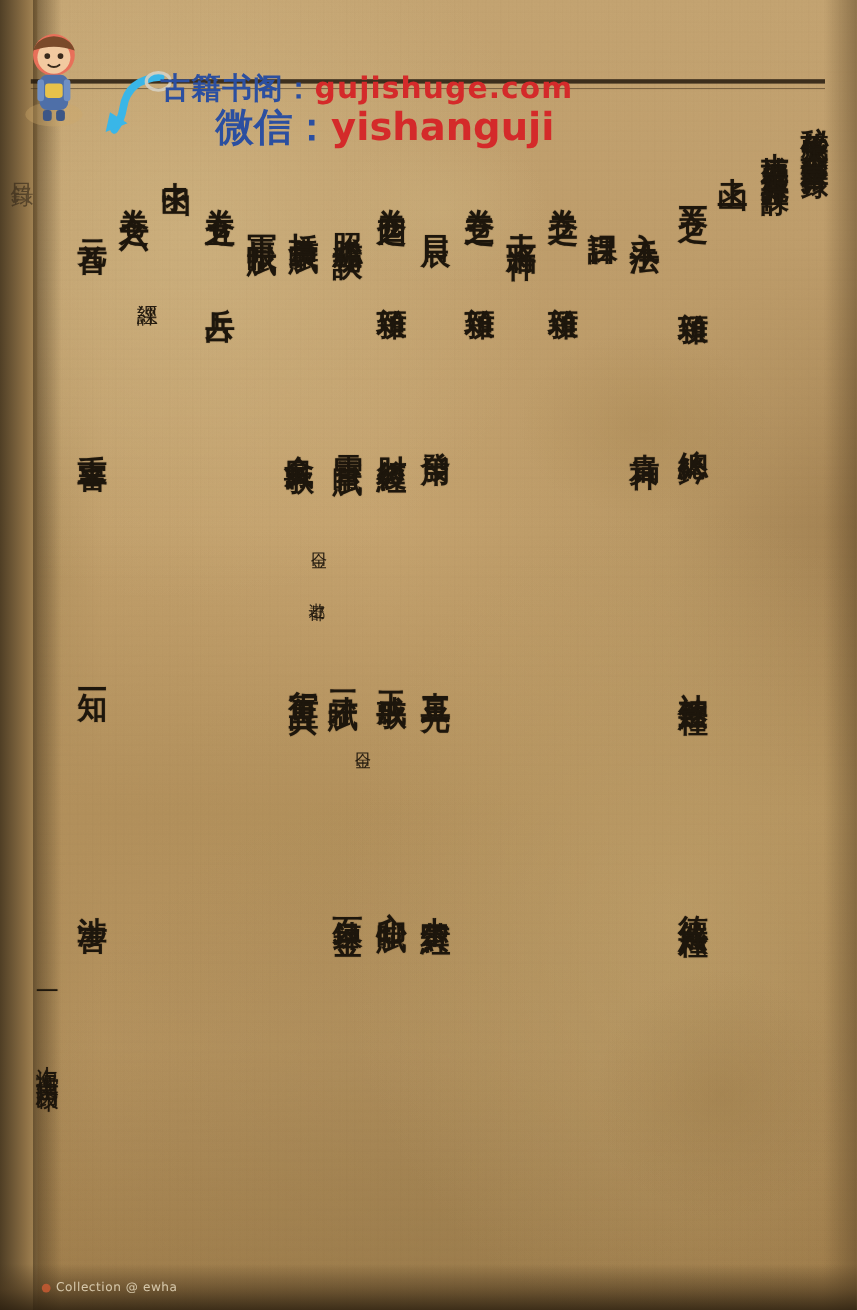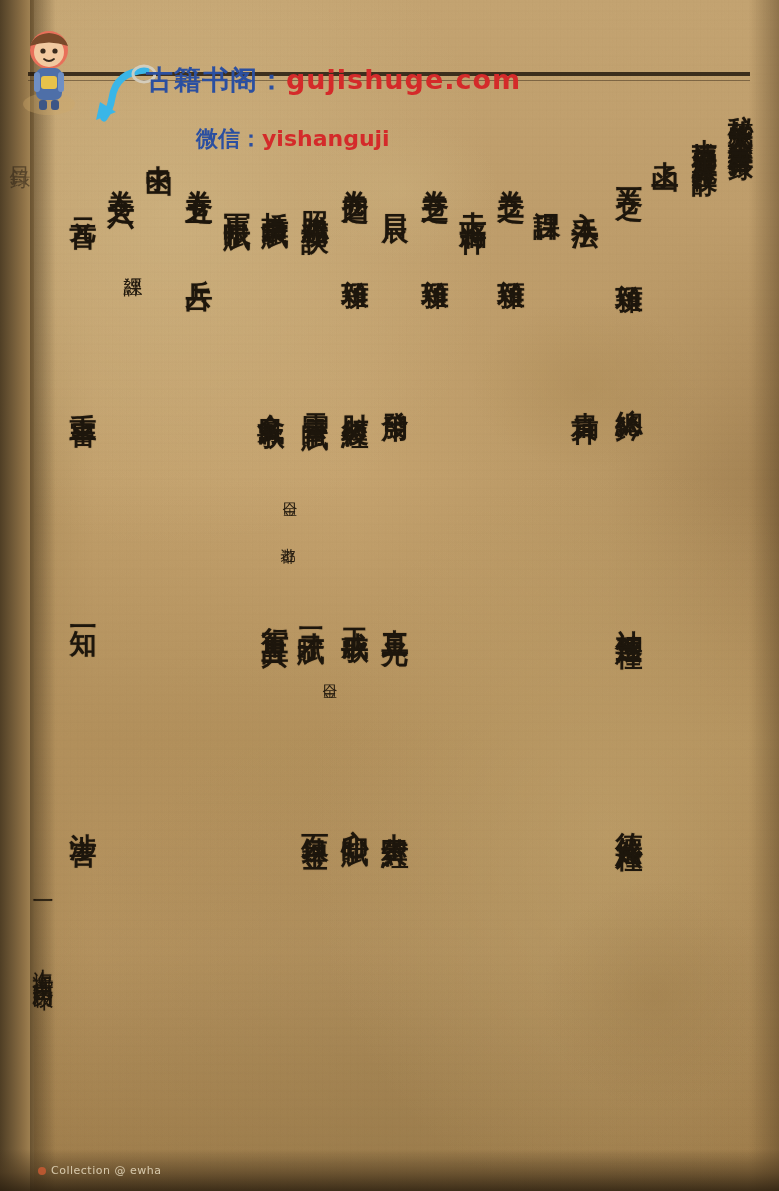--- a/index.html
+++ b/index.html
@@ -127,23 +127,23 @@
     font-family: "DejaVu Sans", "Liberation Sans", sans-serif;
     font-size: 27px;
     font-weight: bold;
     letter-spacing: 1px;
     white-space: nowrap;
   }
   .wm-cn { color: #2b4fa0; }
   .wm-url { color: #d42a2a; }
   .wm-line2 {
     position: absolute;
-    left: 196px; top: 124px;
+    left: 196px; top: 92px;
     font-family: "DejaVu Sans", "Liberation Sans", sans-serif;
-    font-size: 22px;
+    font-size: 35px;
     font-weight: bold;
     white-space: nowrap;
   }
   .wm-wx { color: #2b4fa0; }
   .wm-id { color: #d42a2a; }
   
   .mascot {
     position: absolute;
     left: 16px; top: 26px;
     width: 66px; height: 92px;

